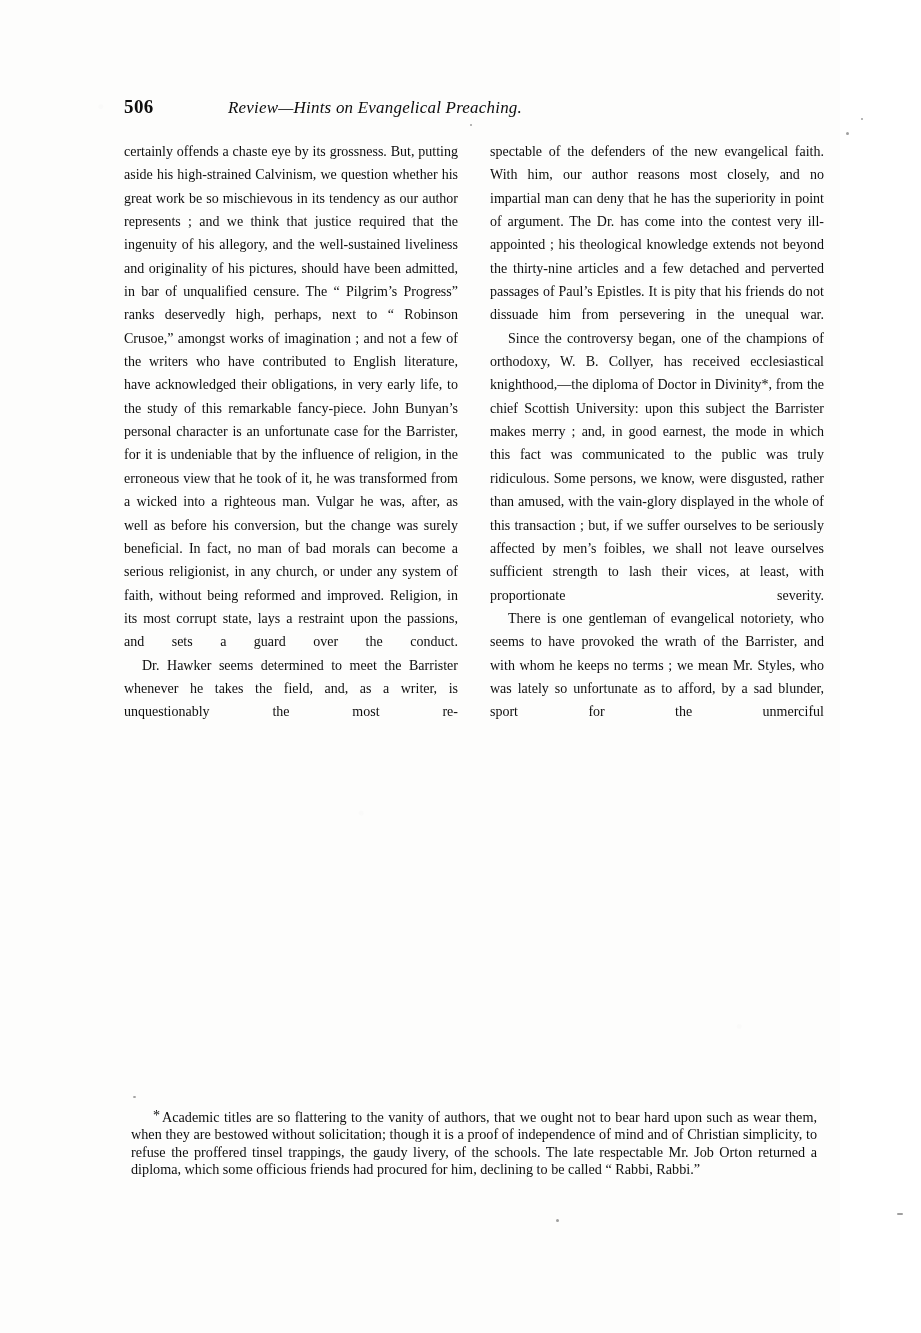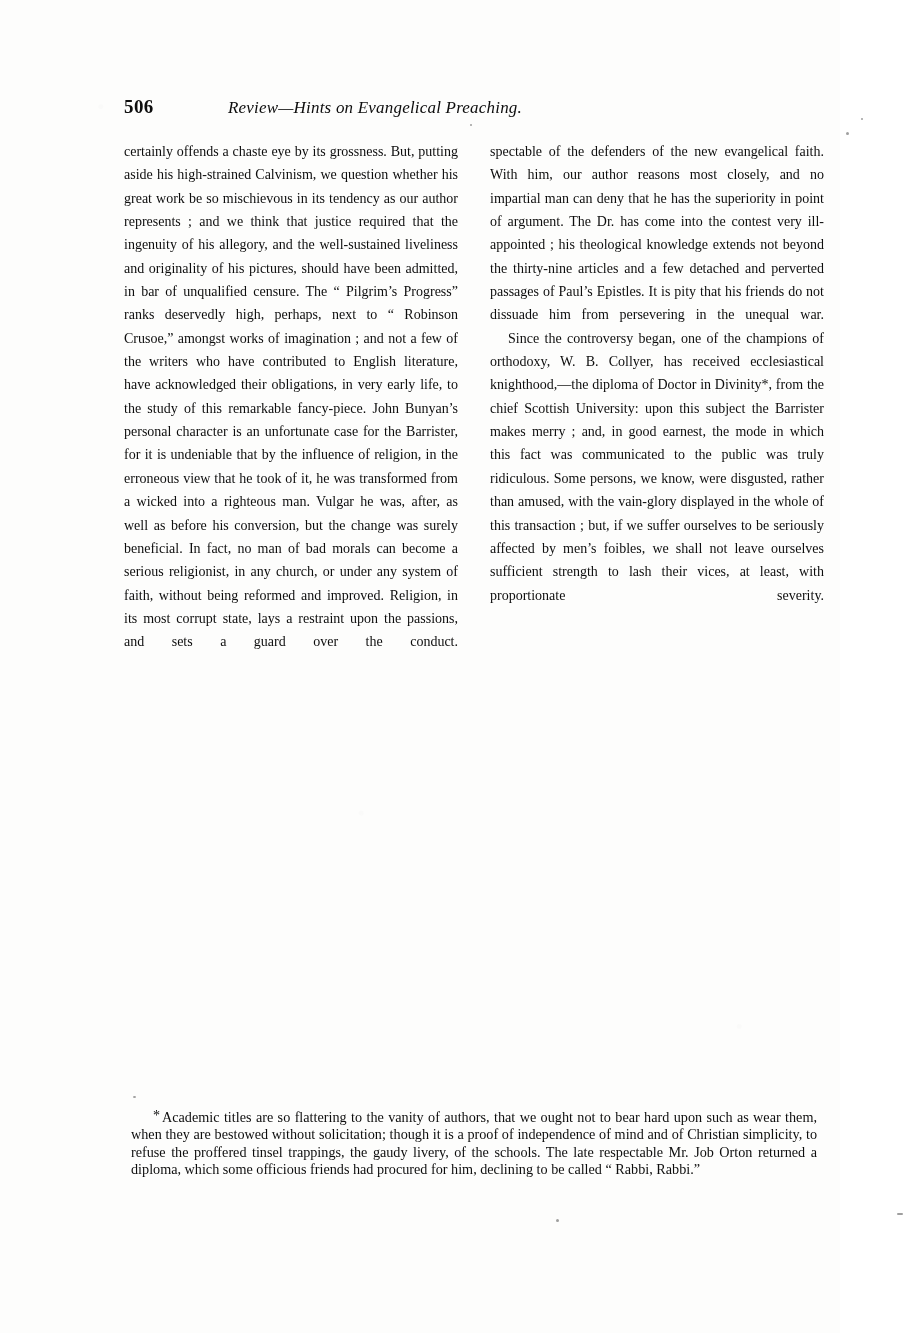--- a/index.html
+++ b/index.html
@@ -136,25 +136,27 @@
 
     <div class="running-head">
       <span class="folio">506</span>
       <span class="head-title">Review—Hints on Evangelical Preaching.</span>
     </div>
 
     <div class="columns">
 
       <div class="col">
         <p class="para continues">certainly offends a chaste eye by its grossness. But, putting aside his high-strained Calvinism, we question whether his great work be so mischievous in its tendency as our author represents ; and we think that justice required that the ingenuity of his allegory, and the well-sustained liveliness and originality of his pictures, should have been admitted, in bar of unqualified censure. The “ Pilgrim’s Progress” ranks deservedly high, perhaps, next to “ Robinson Crusoe,” amongst works of imagination ; and not a few of the writers who have contributed to English literature, have acknowledged their obligations, in very early life, to the study of this remarkable fancy-piece. John Bunyan’s personal character is an unfortunate case for the Barrister, for it is undeniable that by the influence of religion, in the erroneous view that he took of it, he was transformed from a wicked into a righteous man. Vulgar he was, after, as well as before his conversion, but the change was surely beneficial. In fact, no man of bad morals can become a serious religionist, in any church, or under any system of faith, without being reformed and improved. Religion, in its most corrupt state, lays a restraint upon the passions, and sets a guard over the conduct.</p>
+        <p class="para indent continues">Dr. Hawker seems determined to meet the Barrister whenever he takes the field, and, as a writer, is unquestionably the most re-</p>
       </div>
 
       <div class="col">
         <p class="para continues">spectable of the defenders of the new evangelical faith. With him, our author reasons most closely, and no impartial man can deny that he has the superiority in point of argument. The Dr. has come into the contest very ill-appointed ; his theological knowledge extends not beyond the thirty-nine articles and a few detached and perverted passages of Paul’s Epistles. It is pity that his friends do not dissuade him from persevering in the unequal war.</p>
         <p class="para indent continues">Since the controversy began, one of the champions of orthodoxy, W. B. Collyer, has received ecclesiastical knighthood,—the diploma of Doctor in Divinity*, from the chief Scottish University: upon this subject the Barrister makes merry ; and, in good earnest, the mode in which this fact was communicated to the public was truly ridiculous. Some persons, we know, were disgusted, rather than amused, with the vain-glory displayed in the whole of this transaction ; but, if we suffer ourselves to be seriously affected by men’s foibles, we shall not leave ourselves sufficient strength to lash their vices, at least, with proportionate severity.</p>
+        <p class="para indent continues">There is one gentleman of evangelical notoriety, who seems to have provoked the wrath of the Barrister, and with whom he keeps no terms ; we mean Mr. Styles, who was lately so unfortunate as to afford, by a sad blunder, sport for the unmerciful</p>
       </div>
 
     </div>
   </div>
 
   <div class="footnote">
     <hr class="footnote-rule">
     <p class="footnote-text"><span class="fn-marker">*</span><span>Academic titles are so flattering to the vanity of authors, that we ought not to bear hard upon such as wear them, when they are bestowed without solicitation; though it is a proof of independence of mind and of Christian simplicity, to refuse the proffered tinsel trappings, the gaudy livery, of the schools. The late respectable Mr. Job Orton returned a diploma, which some officious friends had procured for him, declining to be called “ Rabbi, Rabbi.”</span></p>
   </div>
 

